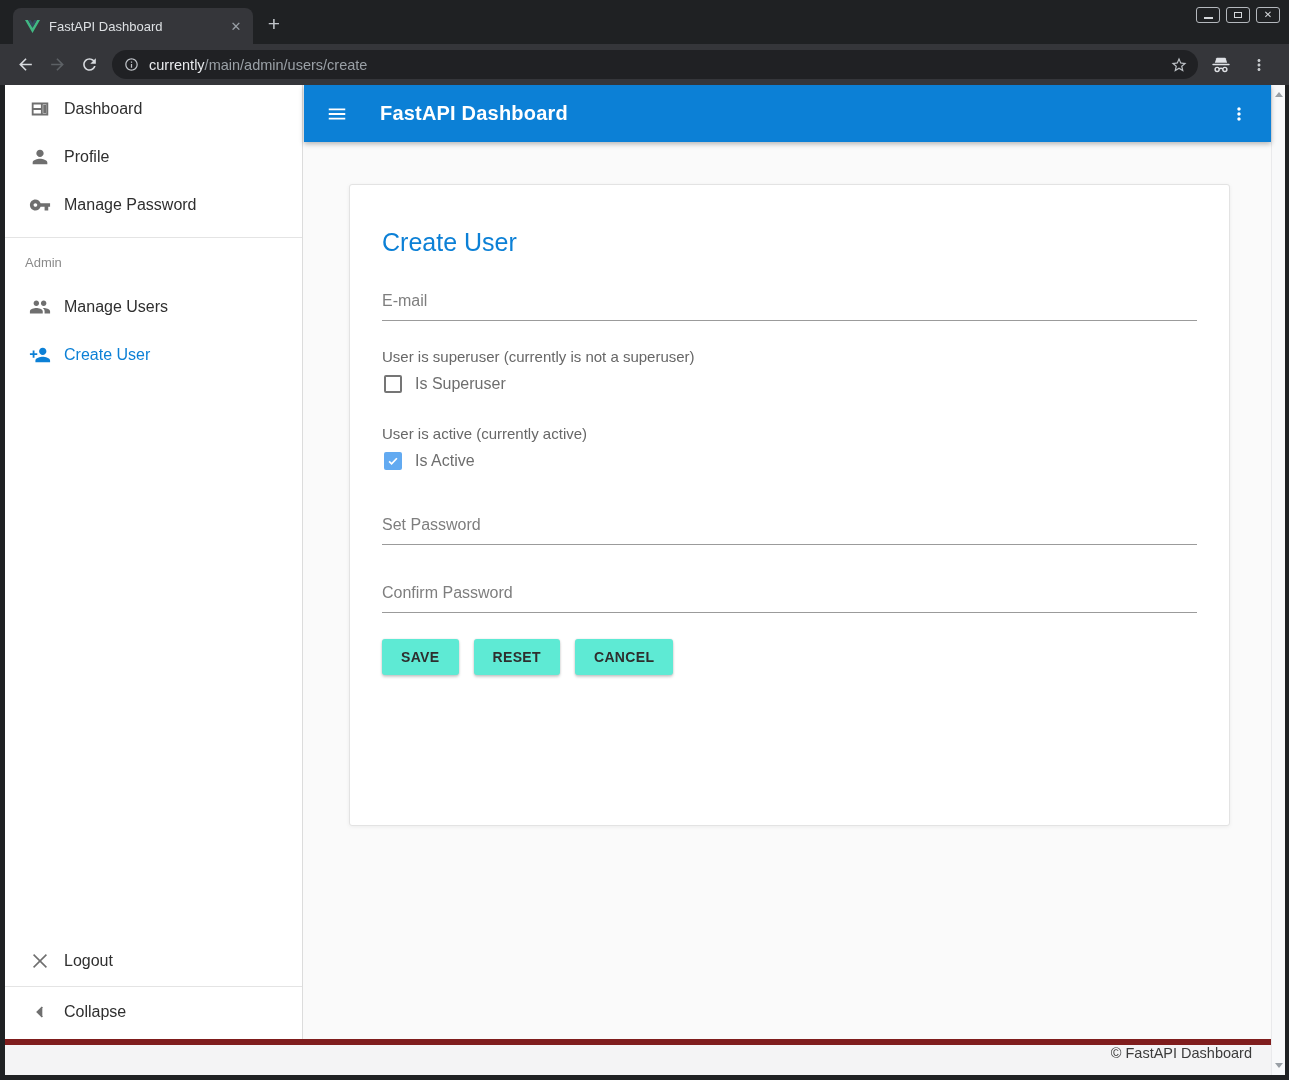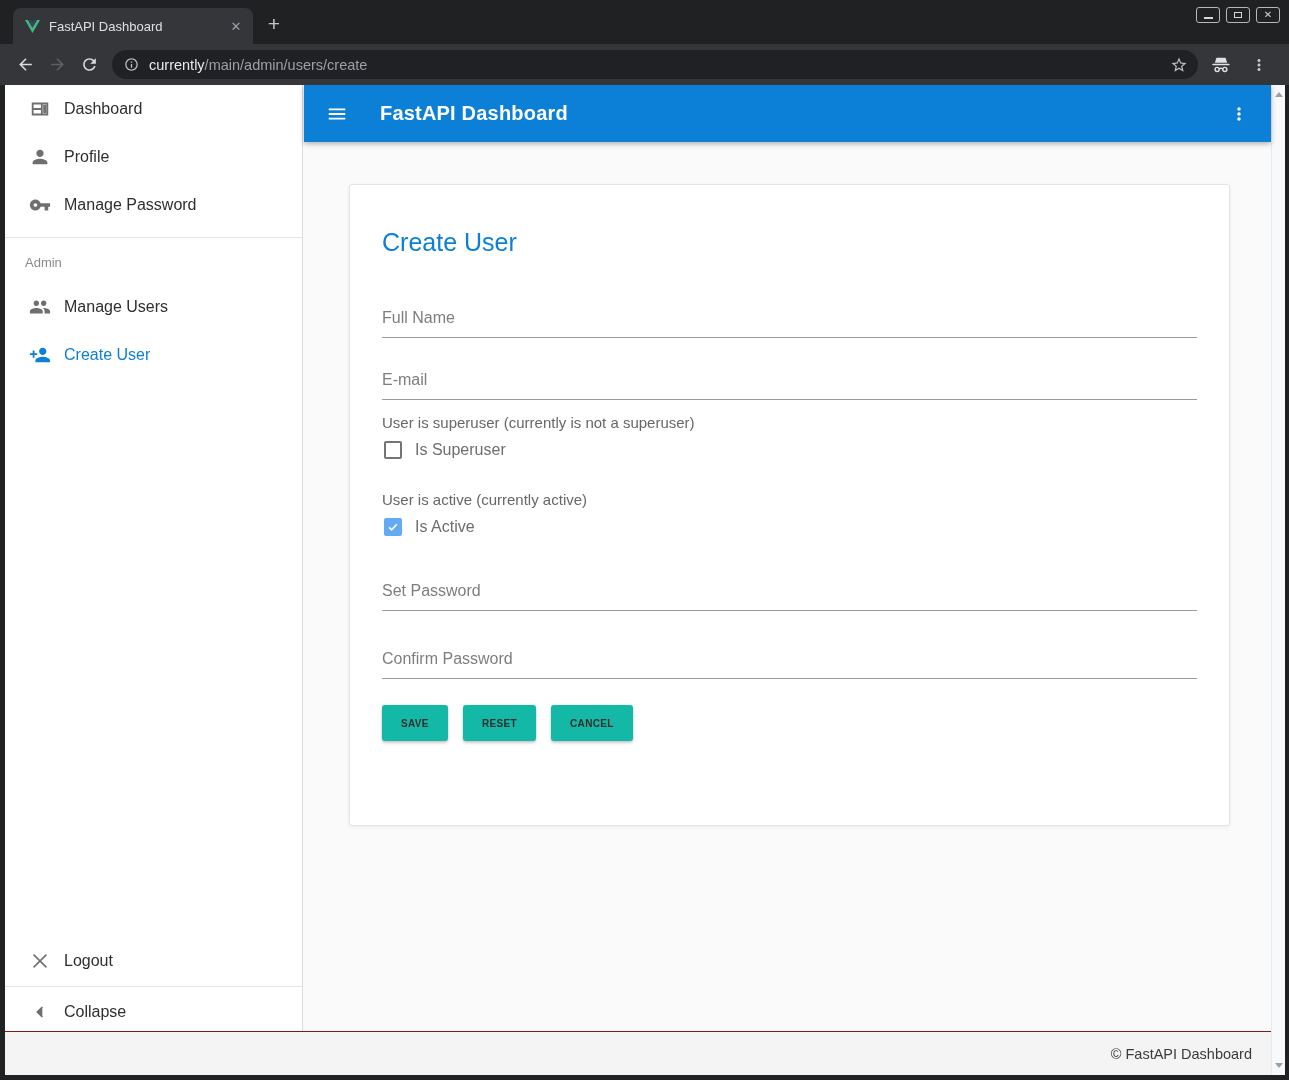--- a/index.html
+++ b/index.html
@@ -39,22 +39,22 @@
 
   
   .viewport { position:absolute; top:85px; left:5px; right:4px; bottom:5px; background:#fafafa; overflow:hidden; }
 
   .scrollbar { position:absolute; top:0; right:0; bottom:0; width:14px; background:#f8f9fa; border-left:1px solid #e9eaec; }
   .sb-arrow { position:absolute; left:50%; transform:translateX(-50%); width:0; height:0;
               border-left:4px solid transparent; border-right:4px solid transparent; }
   .sb-up { top:7px; border-bottom:5px solid #9aa0a6; }
   .sb-down { bottom:7px; border-top:5px solid #9aa0a6; }
 
-  .page-footer { position:absolute; left:0; right:14px; bottom:0; height:44px; background:#f4f4f5;
-                 border-top:1px solid #7f1d1d; display:flex; align-items:center; justify-content:flex-end;
+  .page-footer { position:absolute; left:0; right:14px; bottom:0; height:36px; background:#f4f4f5;
+                 border-top:6px solid #7f1d1d; display:flex; justify-content:flex-end;
                  padding-right:19px; font-size:14.5px; color:#3c3c3c; }
 
   
   .sidebar { position:absolute; left:0; top:0; bottom:36px; width:298px; background:#fff;
              border-right:1px solid #dcdcdc; display:flex; flex-direction:column; }
   .side-label { font-size:13px; color:#8a8a8a; padding:21px 20px 15px; }
   .side-label.admin { padding:17px 20px 13px; }
   .side-item { height:48px; display:flex; align-items:center; padding-left:23px; color:#2f2f2f;
                font-size:16px; cursor:pointer; }
   .side-item .ic { width:24px; height:24px; color:#6f6f6f; display:grid; place-items:center; }
@@ -79,30 +79,30 @@
   .card { margin:42px 41px 0 45px; height:642px; background:#fff; border:1px solid #e3e3e3;
           border-radius:3px; box-shadow:0 1px 4px rgba(0,0,0,.06); padding:0 32px 39px; }
   .card-title { margin-top:40px; font-size:25px; line-height:34px; color:#0c80d6; font-weight:500; }
 
   .tfield input { width:100%; border:none; outline:none; border-bottom:1px solid #9b9b9b; font-size:16px;
                   line-height:19px; padding:0 0 10px; background:transparent; color:#333; font-family:inherit; }
   .tfield input::placeholder { color:#7e7e7e; opacity:1; }
   .f1 { margin-top:49px; } .f2 { margin-top:32px; } .f3 { margin-top:44px; } .f4 { margin-top:38px; }
 
   .hint { font-size:15px; line-height:21px; color:#676767; }
-  .hint1 { margin-top:12px; } .hint2 { margin-top:29px; }
+  .hint1 { margin-top:25px; } .hint2 { margin-top:29px; }
   .cb-row { display:flex; align-items:center; margin-top:7px; height:20px; cursor:pointer; }
   .cb { width:18px; height:18px; border:2px solid #757575; border-radius:2px; margin-left:2px; }
   .cb.checked { border:none; background:#62aaf1; display:grid; place-items:center; }
   .cb.checked svg { width:14px; height:14px; display:block; }
   .cb-label { margin-left:13px; font-size:16px; color:#6e6e6e; }
 
   .btn-row { display:flex; gap:15px; margin-top:26px; }
-  .btn { height:36px; padding:0 19px; background:#14b8a6; border:none; border-radius:3px; font-family:inherit;
-         font-size:10px; font-weight:700; letter-spacing:.35px; color:#2e2e2e; cursor:pointer;
+  .btn { height:36px; padding:0 19px; background:#5eead4; border:none; border-radius:3px; font-family:inherit;
+         font-size:14px; font-weight:700; letter-spacing:.35px; color:#2e2e2e; cursor:pointer;
          box-shadow:0 2px 3px rgba(0,0,0,.2), 0 0 2px rgba(0,0,0,.12); }
 </style>
 </head>
 <body>
 
 <div class="window">
 
   <div class="tabstrip">
     <div class="tab">
       <span class="favicon">
@@ -256,23 +256,20 @@
         <span class="kebab">
           <svg viewBox="0 0 24 24">
               <path d="M12 8c1.1 0 2-.9 2-2s-.9-2-2-2-2 .9-2 2 .9 2 2 2zm0 2c-1.1 0-2 .9-2 2s.9 2 2 2 2-.9 2-2-.9-2-2-2zm0 6c-1.1 0-2 .9-2 2s.9 2 2 2 2-.9 2-2-.9-2-2-2z"></path>
             </svg>
         </span>
       </div>
 
       <div class="card">
         <h1 class="card-title">Create User</h1>
 
-        <div class="tfield f1">
-          <input type="text" placeholder="Full Name" style="">
-        </div>
         <div class="tfield f2">
           <input type="text" placeholder="E-mail" style="">
         </div>
 
         <div class="hint hint1">User is superuser (currently is not a superuser)</div>
         <div class="cb-row">
           <span class="cb"></span>
           <span class="cb-label">Is Superuser</span>
         </div>
 

